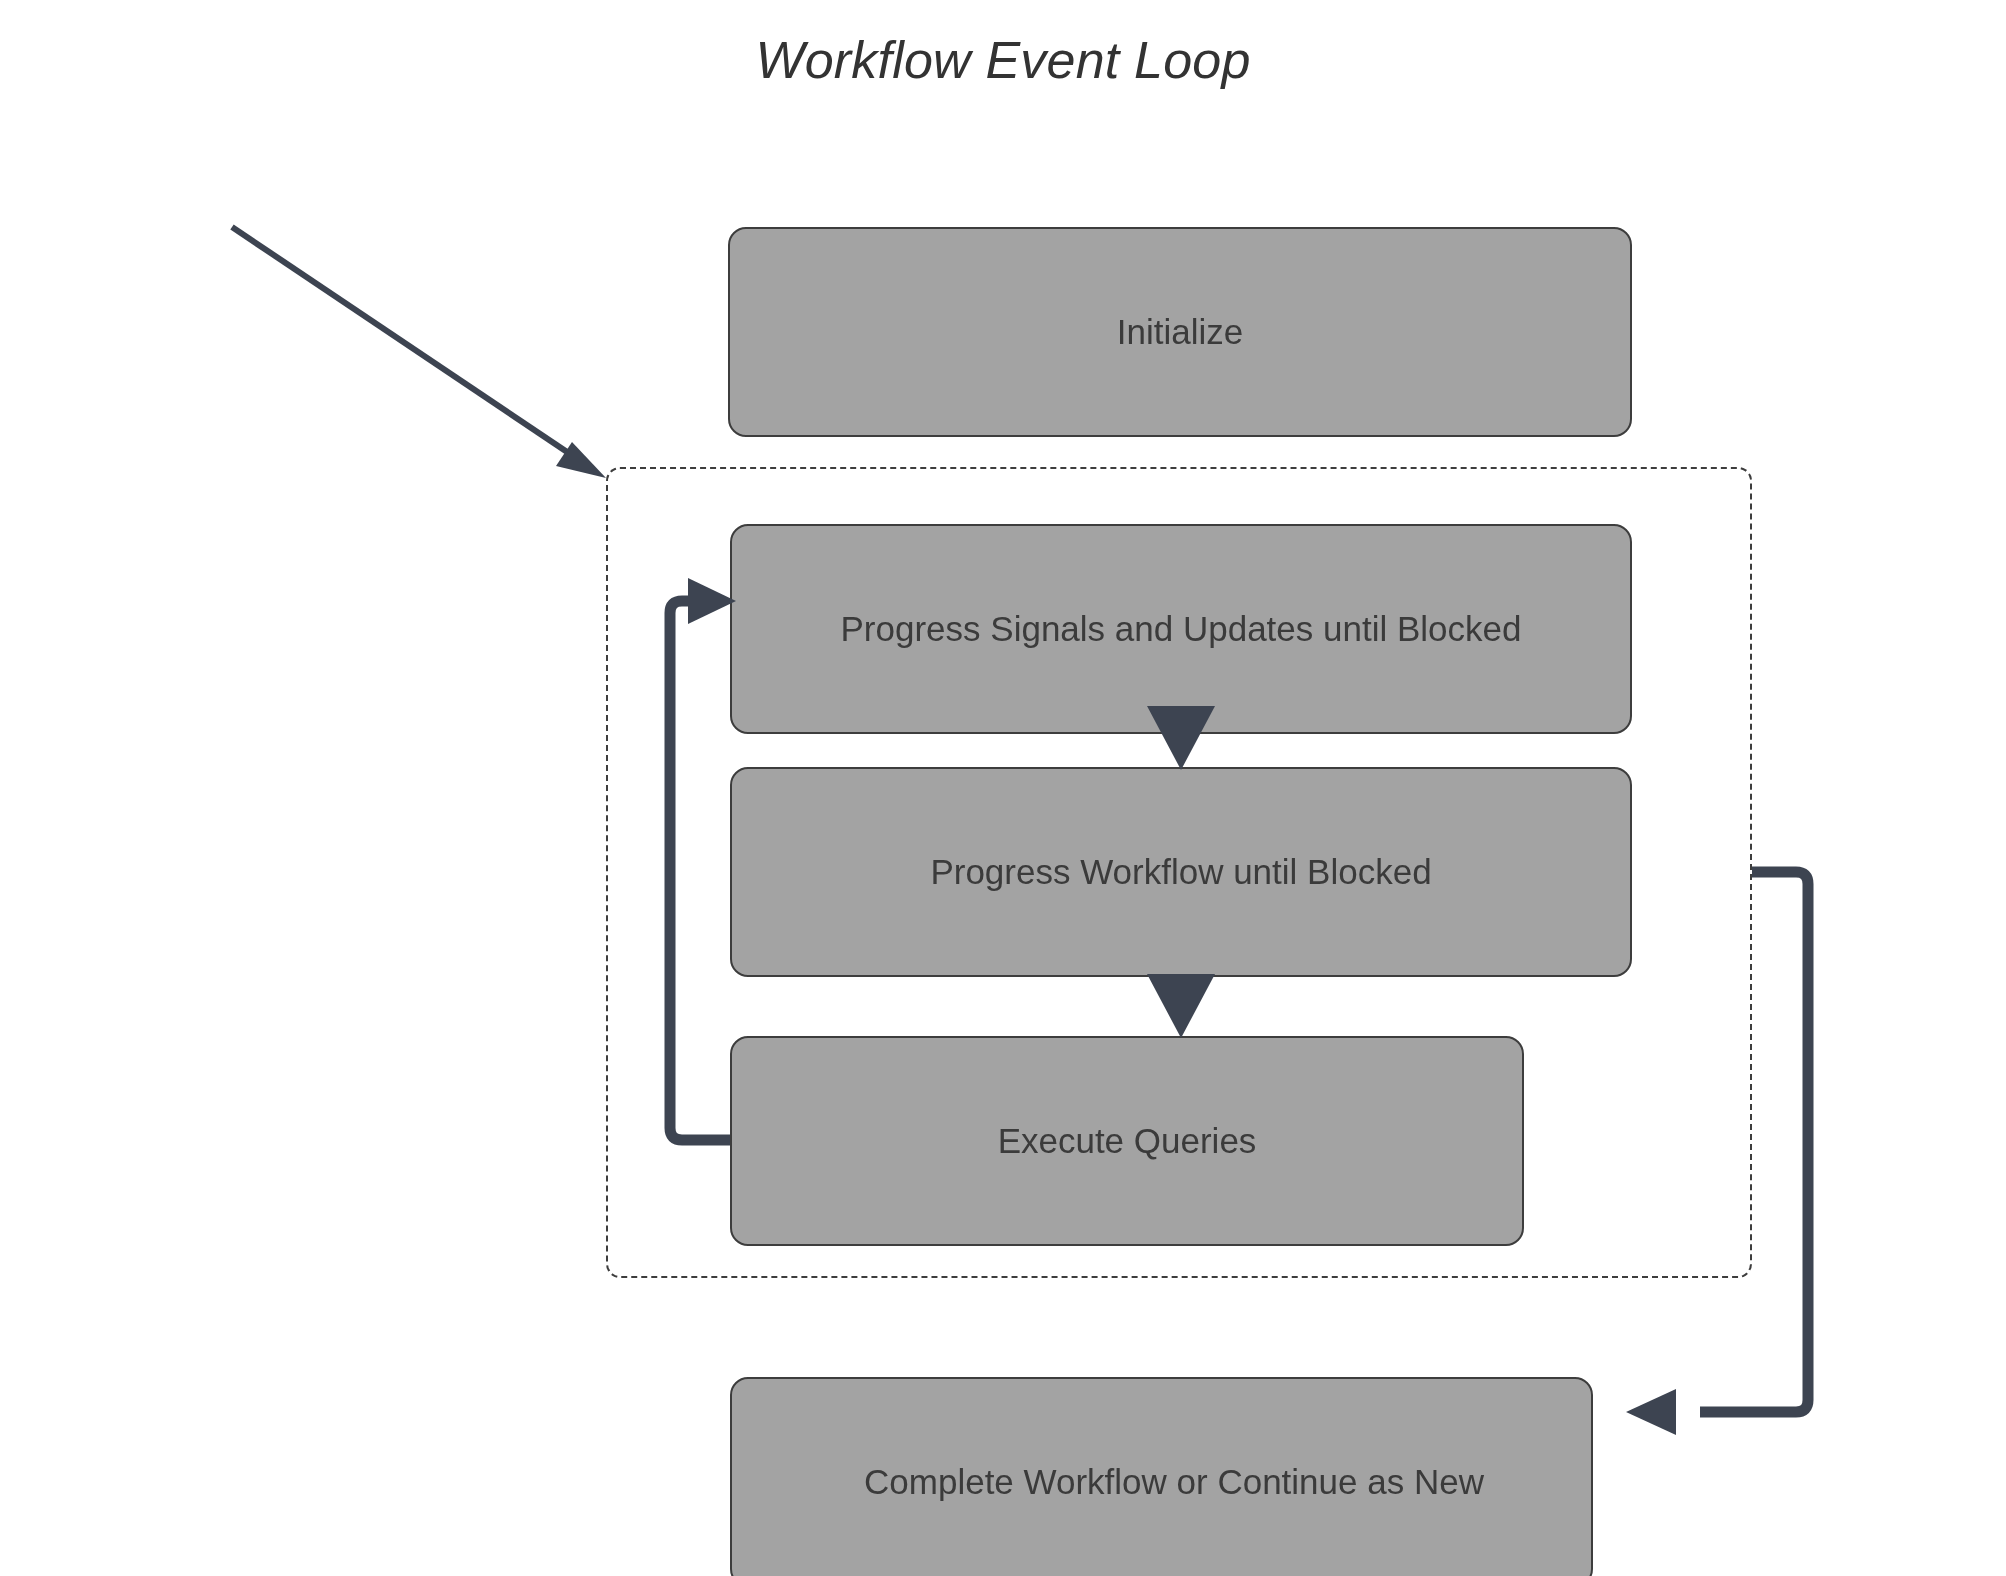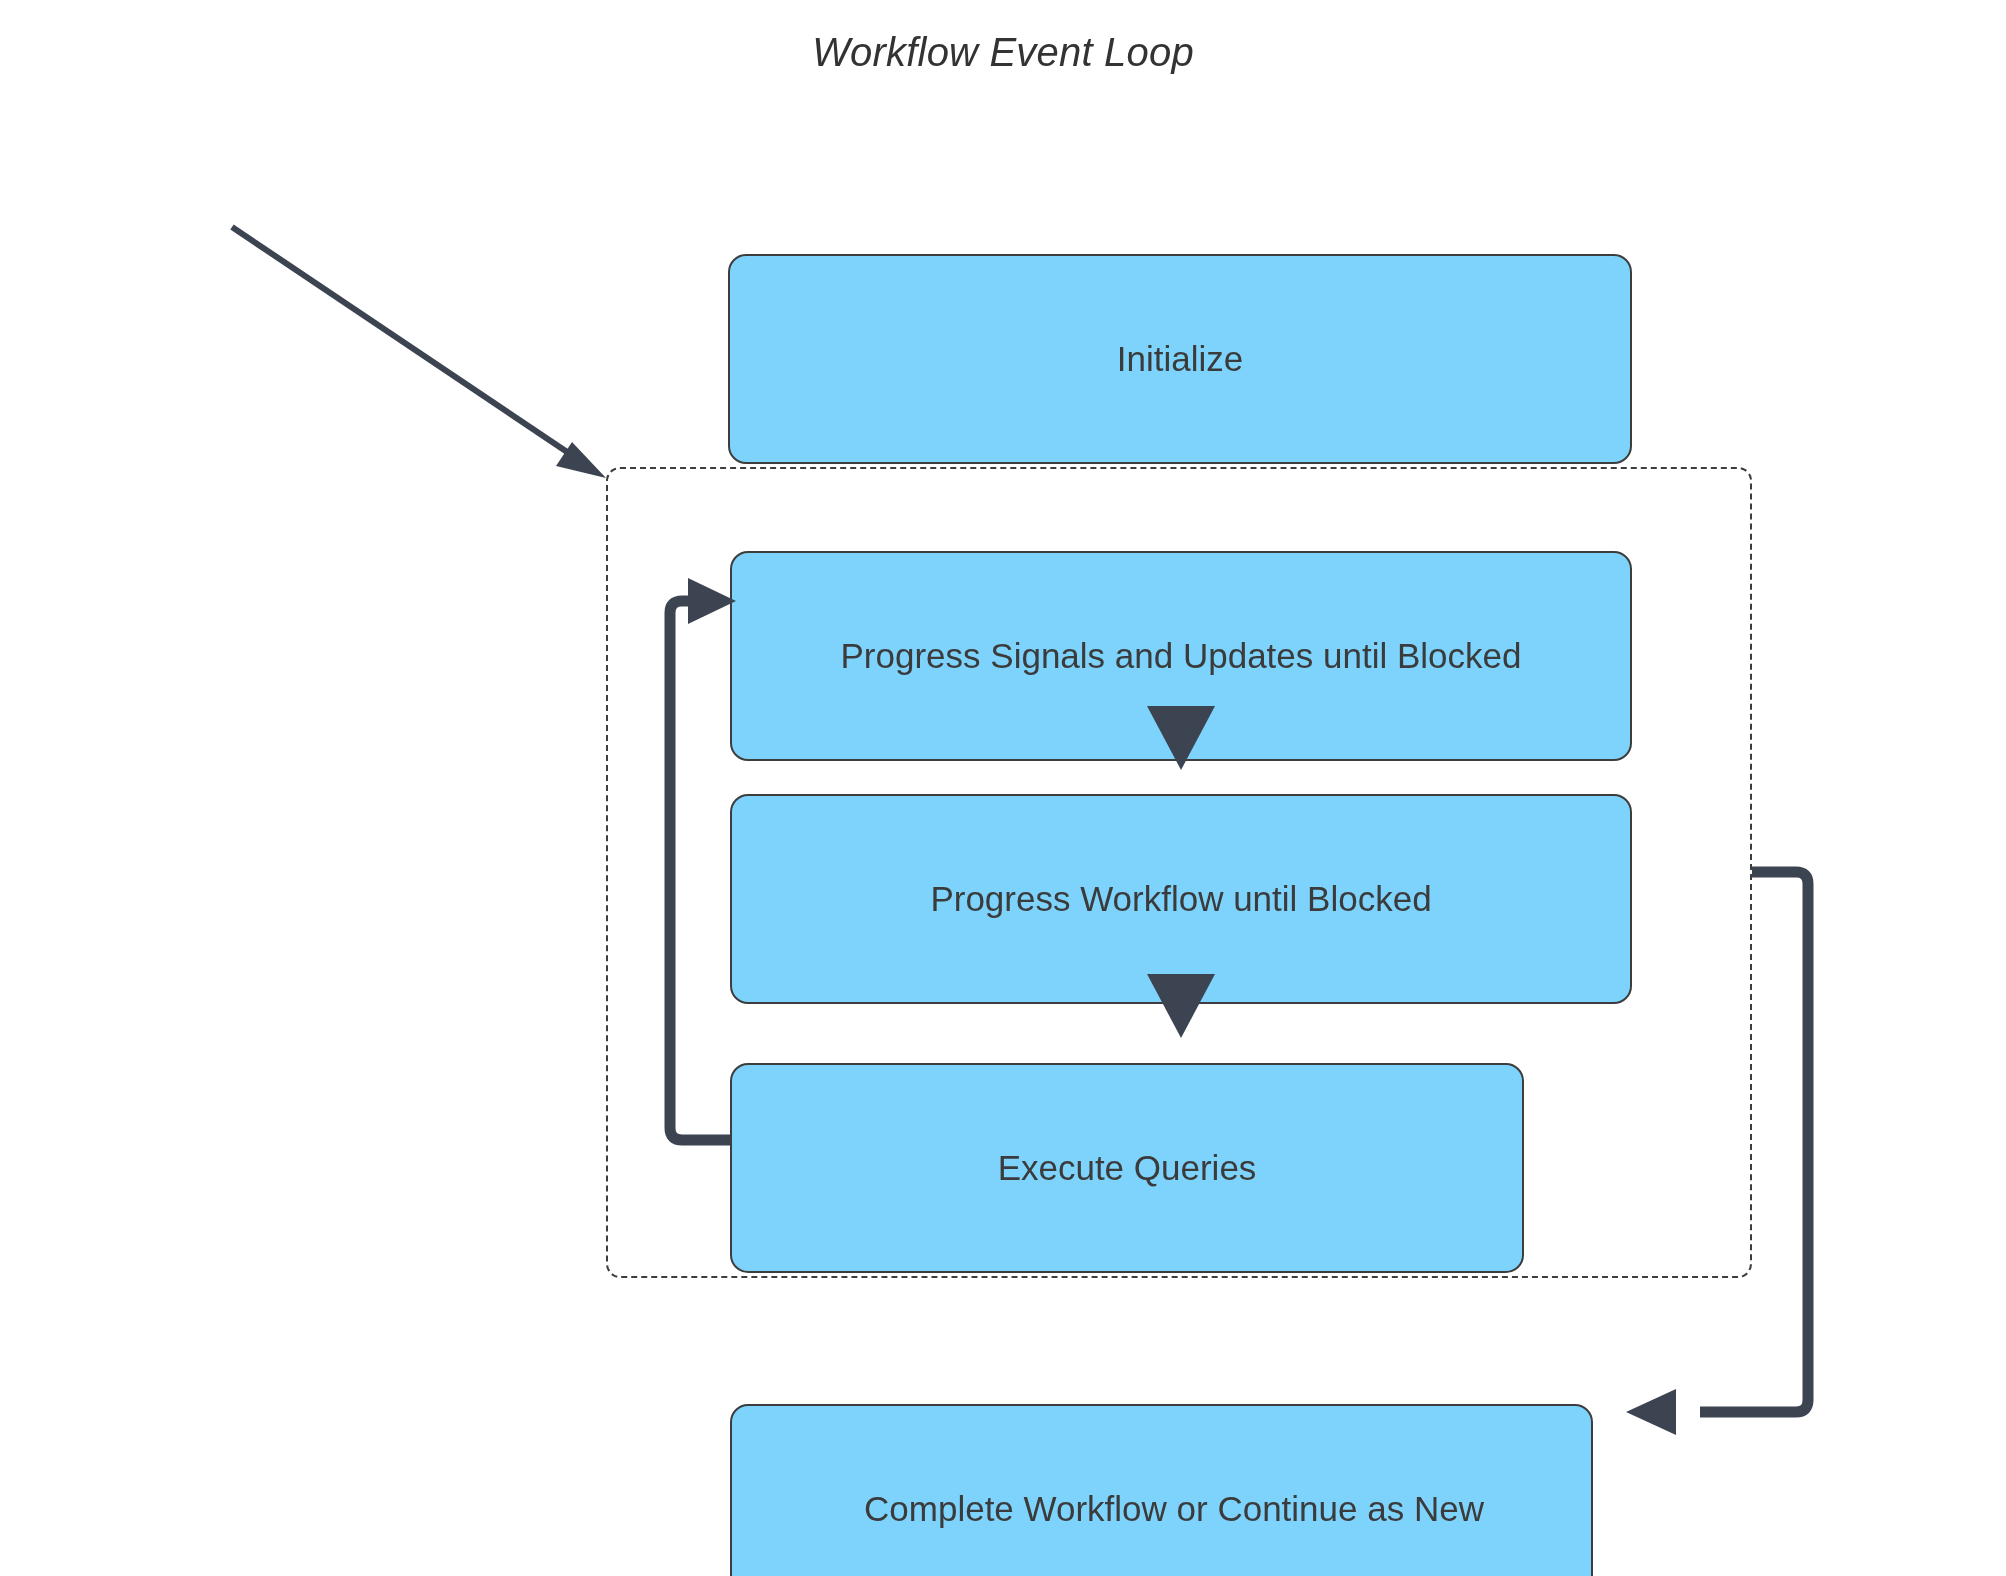--- a/index.html
+++ b/index.html
@@ -20,21 +20,21 @@
   }
 
   
   #diagram-title {
     position: absolute;
     left: 0;
     top: 30px;
     width: 2006px;
     text-align: center;
     font-style: italic;
-    font-size: 40px;
+    font-size: 52px;
     color: #333333;
     letter-spacing: 0.2px;
   }
 
   
   #inbound-label {
     position: absolute;
     left: 20px;
     top: 138px;
     width: 290px;
@@ -44,25 +44,24 @@
     color: #3b3b3b;
     white-space: pre-line;
   }
 
   
   .proc-box {
     position: absolute;
     box-sizing: border-box;
     border: 2px solid #3d3d3d;
     border-radius: 18px;
-    background: #7dd3fc;
+    background: #a3a3a3;
     display: flex;
     align-items: center;
     justify-content: center;
-    margin-top: 27px;
   }
   .proc-box .box-label {
     font-size: 35px;
     color: #3b3b3b;
     text-align: center;
     padding: 0 24px;
     line-height: 1.2;
   }
 
   #box-initialize   { left: 728px; top: 227px;  width: 904px; height: 210px; }

